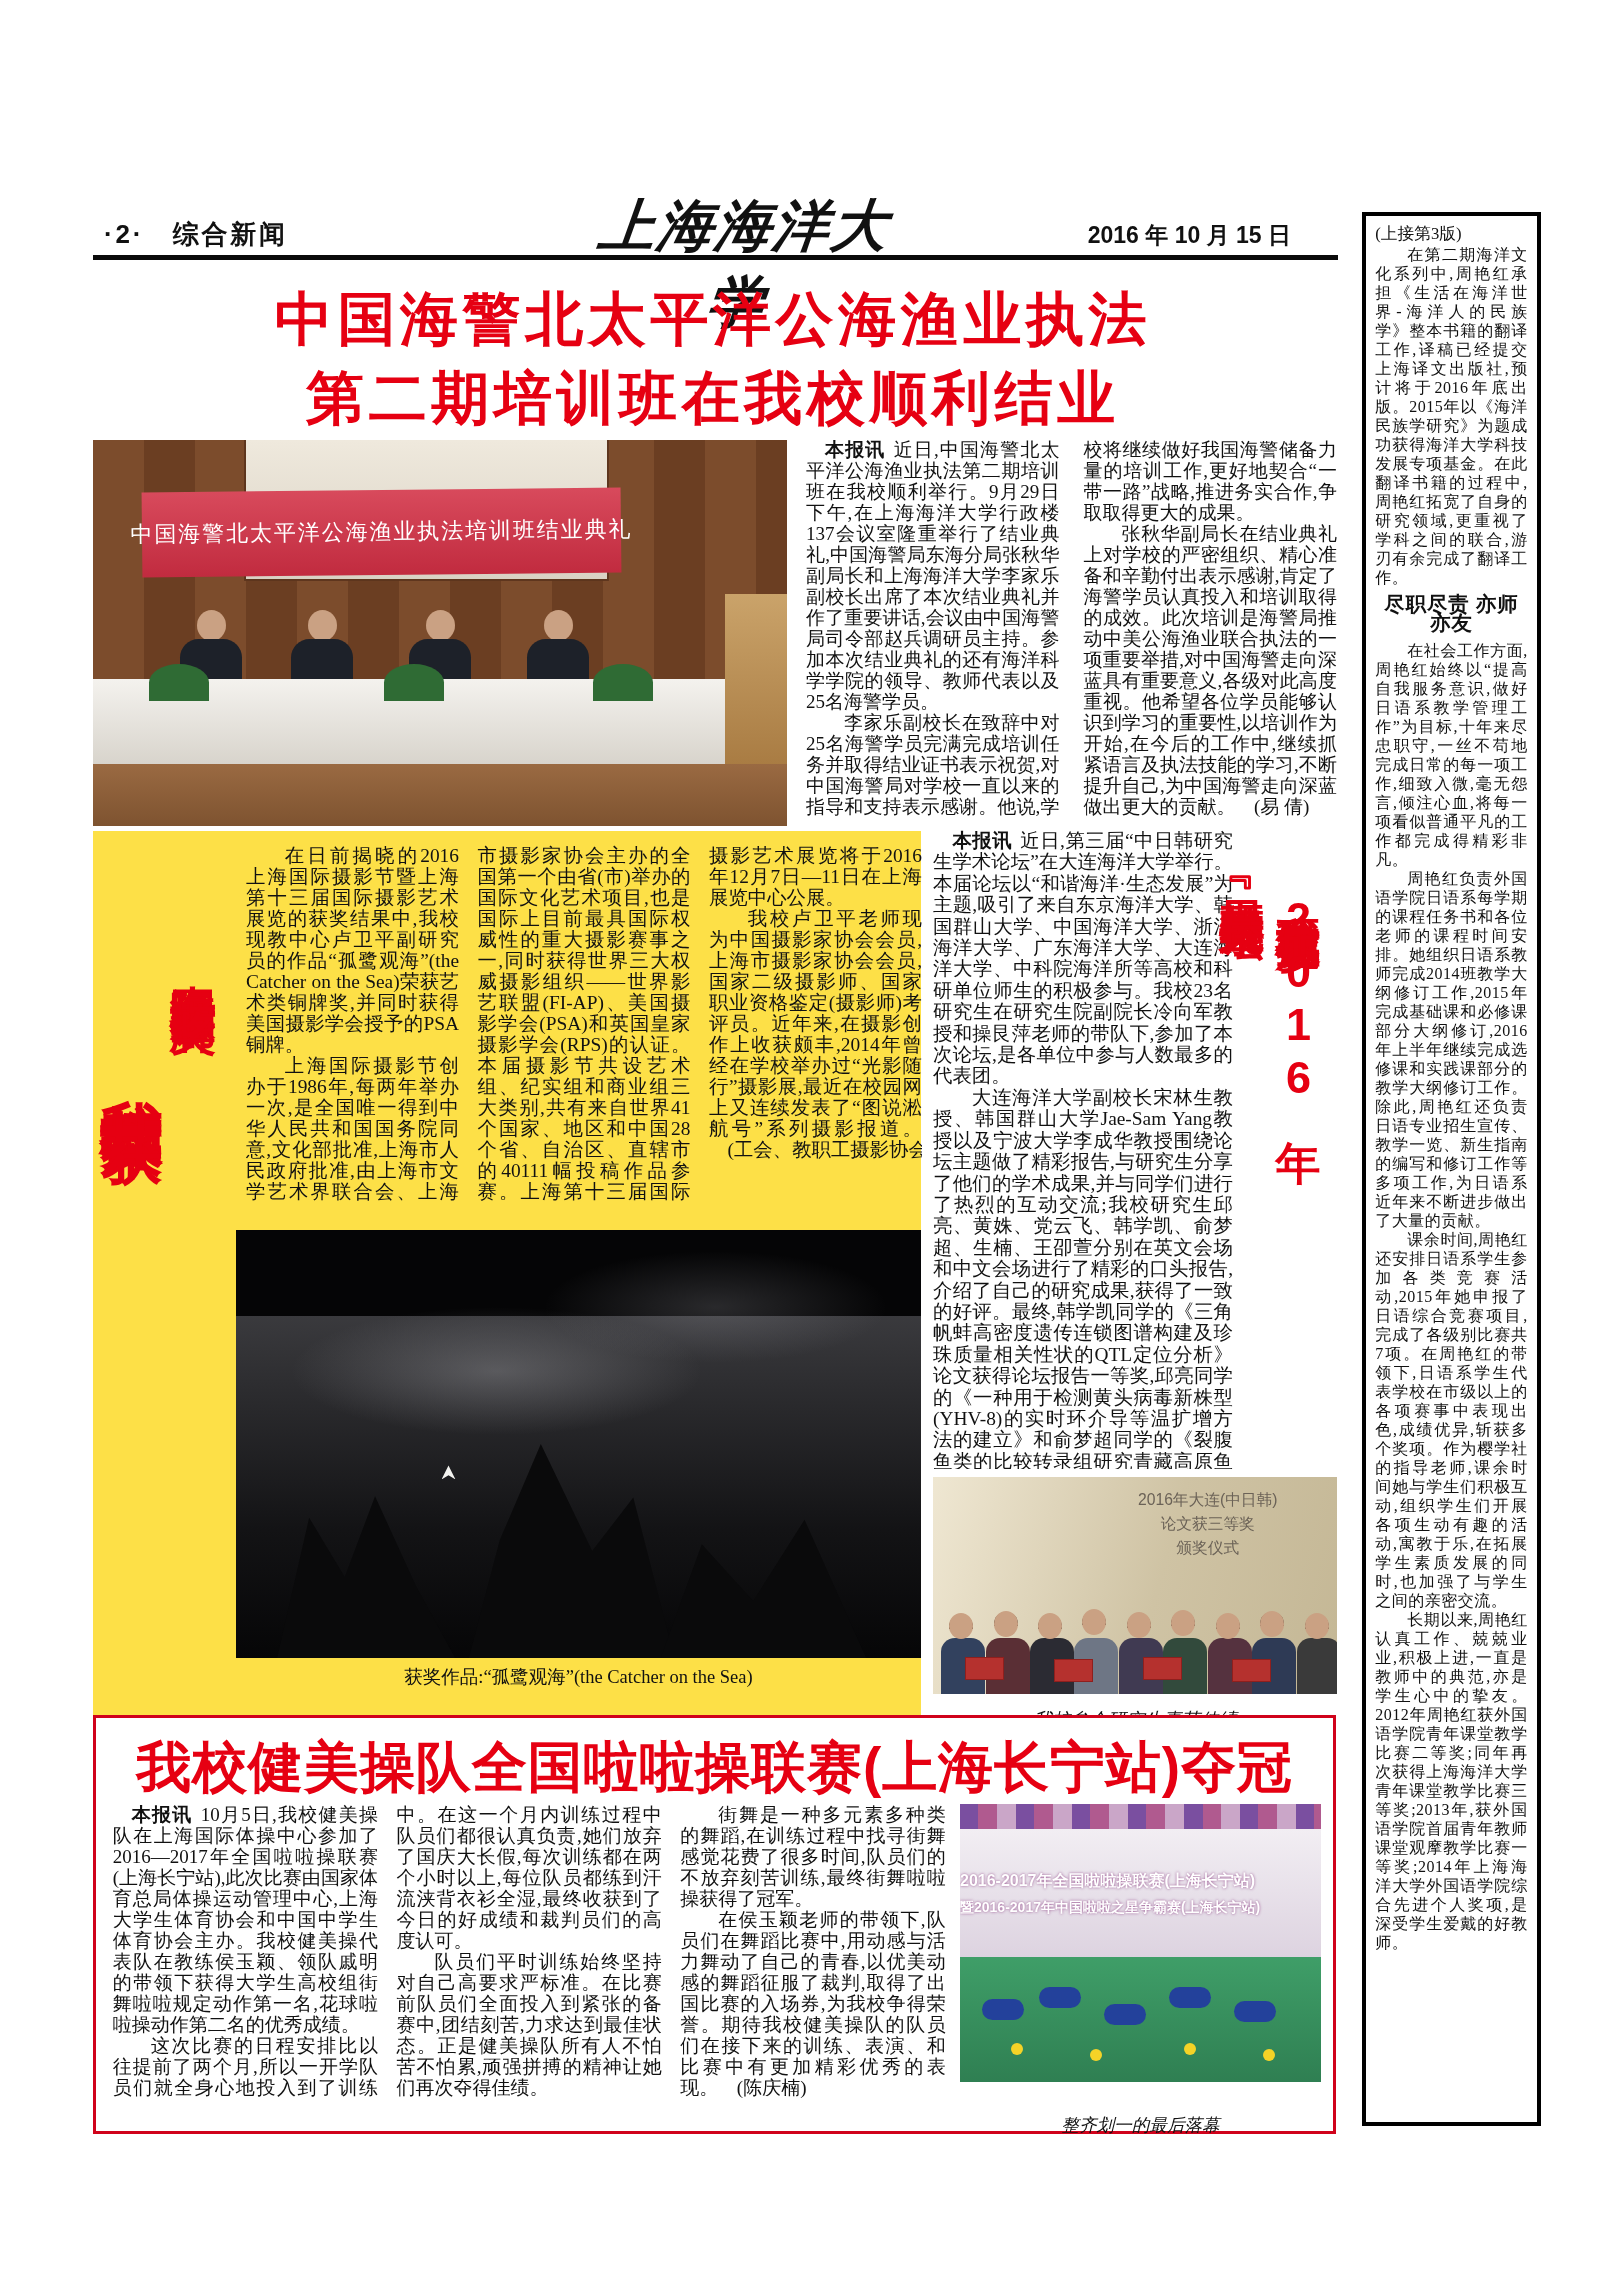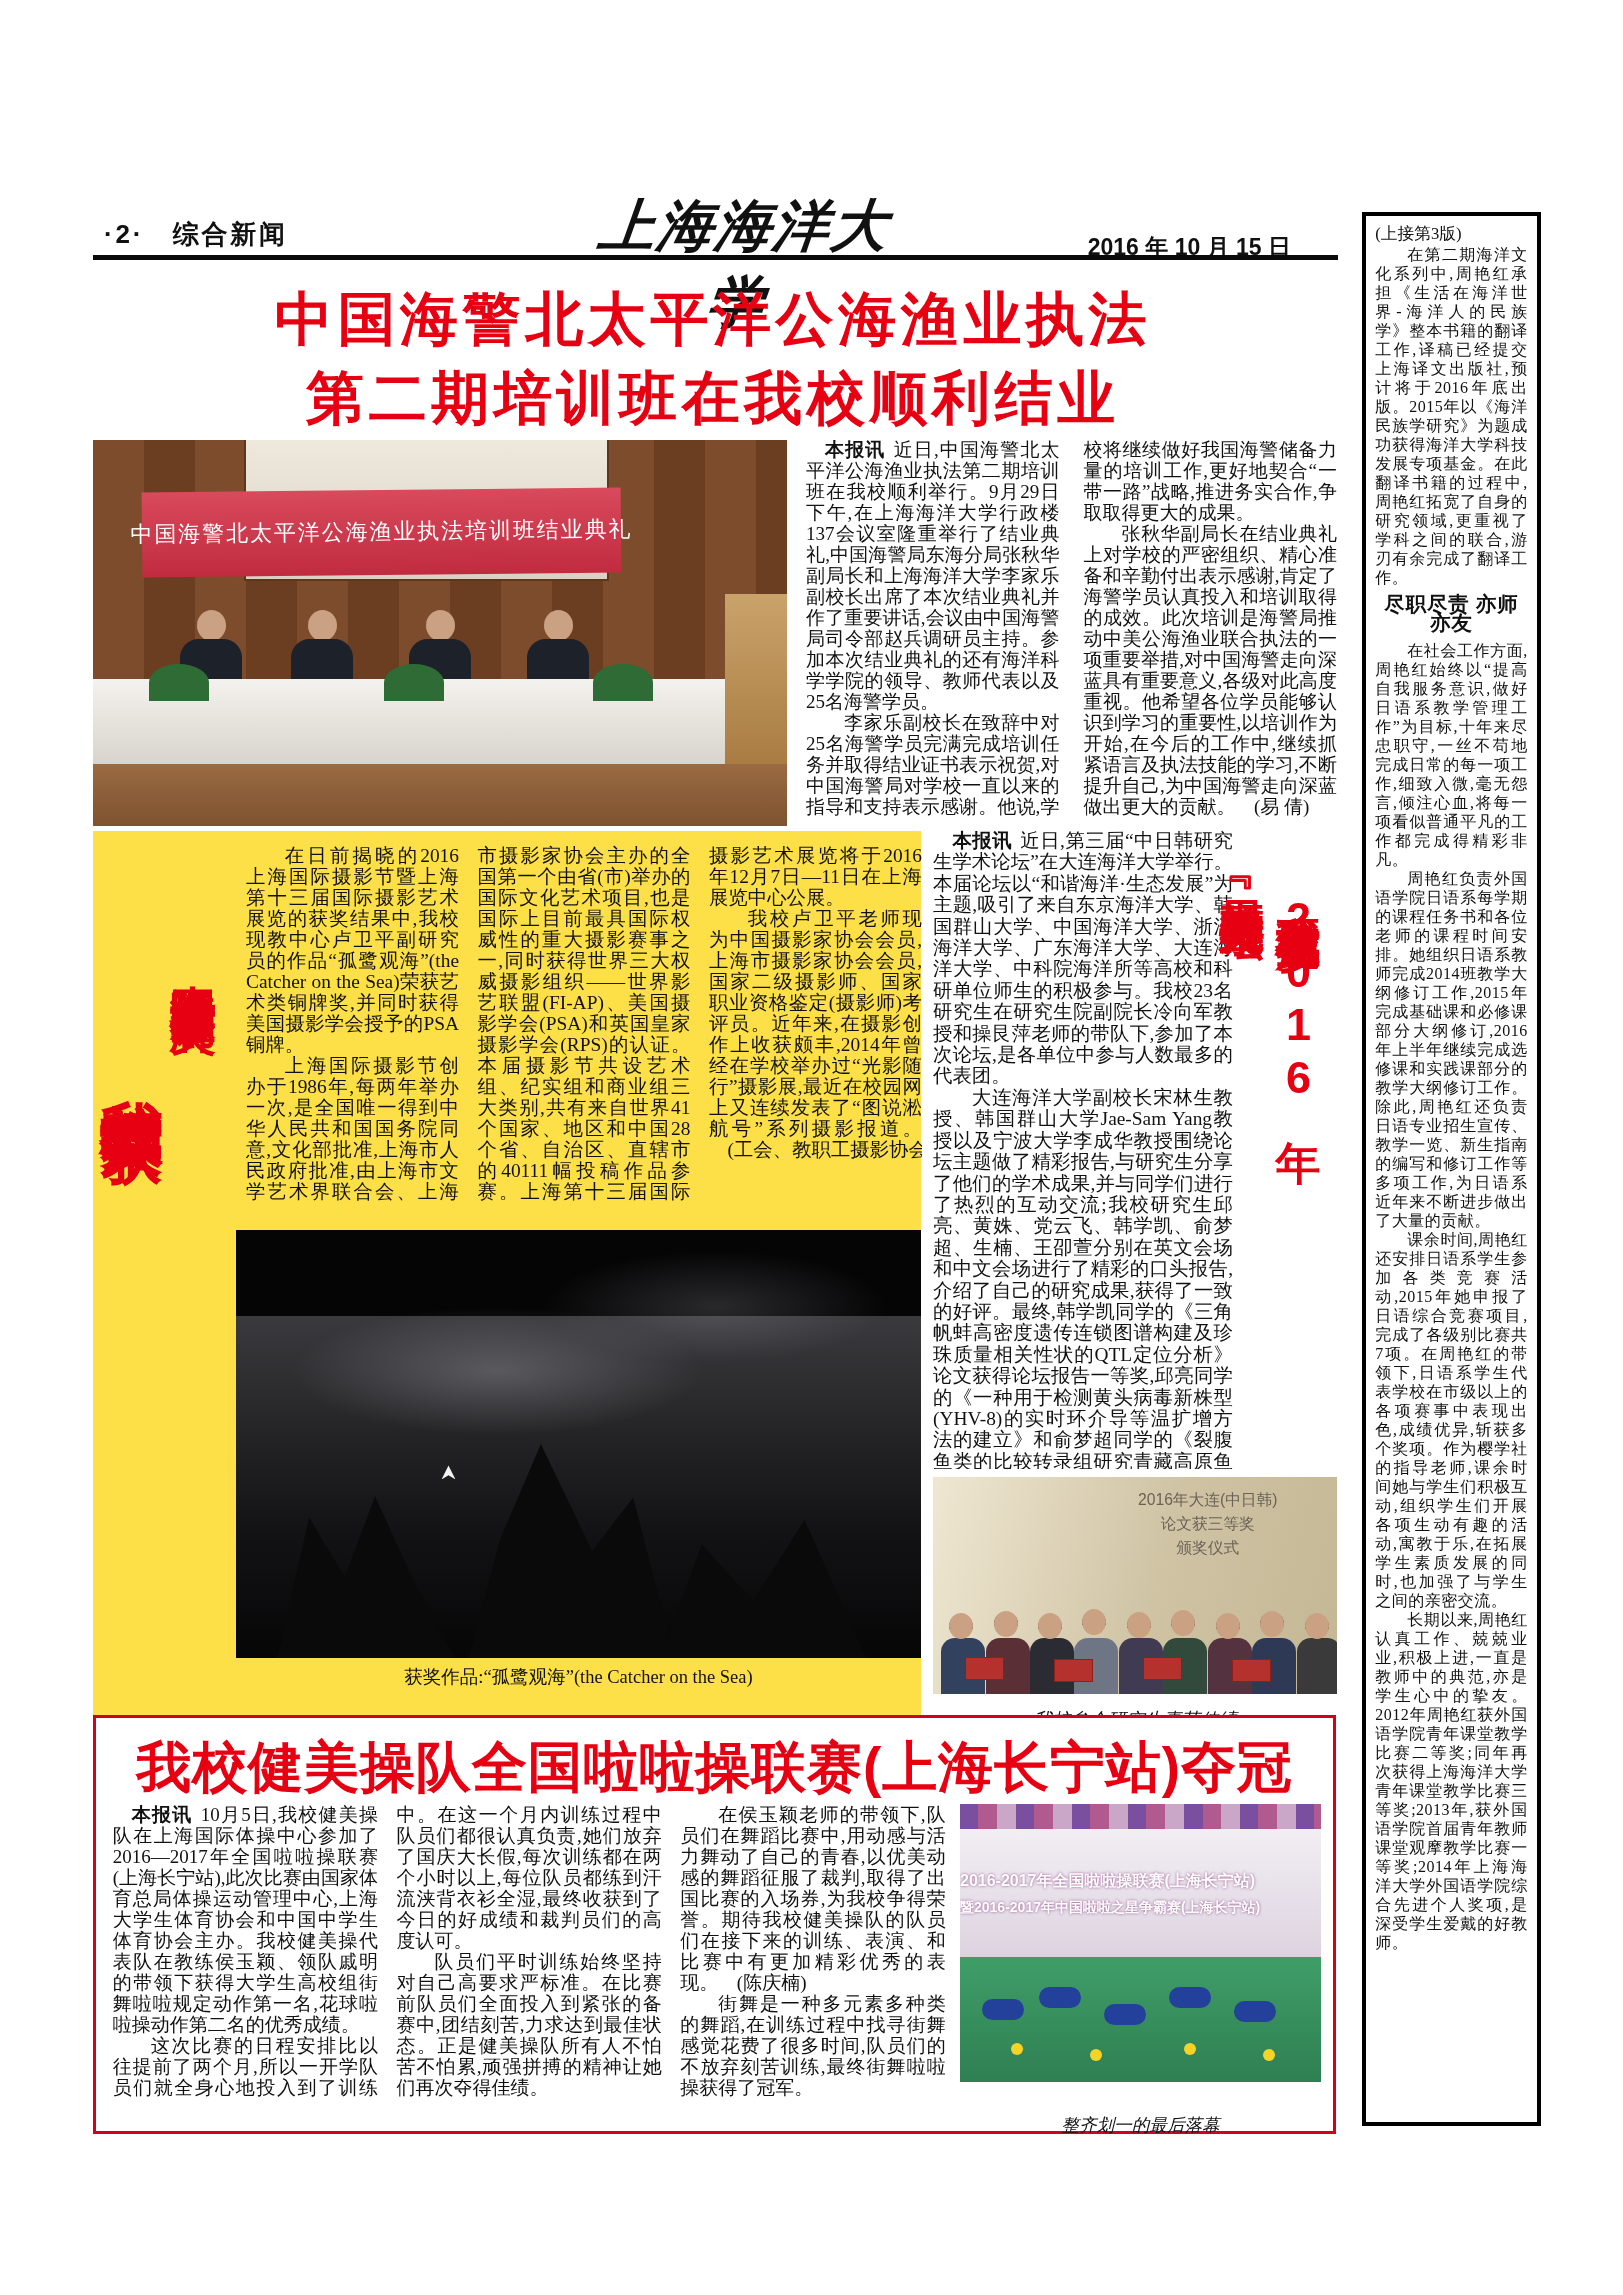--- a/index.html
+++ b/index.html
@@ -2,21 +2,21 @@
 <html style="font-size:7.4px"><head>
 <meta charset="utf-8">
 <style>
   html,body{margin:0;padding:0;}
   body{width:1623px;height:2295px;background:#ffffff;font-family:"Liberation Serif",serif;color:#111;}
   .sheet{position:absolute;left:0;top:0;width:1623px;height:2295px;overflow:hidden;}
 
   
   .pagenum{position:absolute;left:104px;top:217px;font-family:"Liberation Sans",sans-serif;font-size:26px;font-weight:bold;letter-spacing:2.8px;}
   .masthead{position:absolute;left:592px;top:189px;width:296px;text-align:center;font-family:"DejaVu Serif",serif;font-size:56px;font-weight:bold;font-style:italic;transform:skewX(-6deg);letter-spacing:1.9px;}
-  .date{position:absolute;left:1078px;top:232px;width:213px;text-align:right;font-family:"Liberation Sans",sans-serif;font-size:23px;font-weight:bold;}
+  .date{position:absolute;left:1078px;top:220px;width:213px;text-align:right;font-family:"Liberation Sans",sans-serif;font-size:23px;font-weight:bold;}
   .head-rule{position:absolute;left:93px;top:255px;width:1245px;height:4.6px;background:#0a0a0a;}
 
   
   .hl{position:absolute;left:139px;width:1148px;text-align:center;color:#e60012;font-family:"Liberation Sans",sans-serif;font-weight:900;font-size:58px;letter-spacing:4.6px;white-space:nowrap;}
   .hl1{top:281px;} .hl2{top:360px;}
 
   .photo1{position:absolute;left:93px;top:440px;width:694px;height:386px;overflow:hidden;
     background:repeating-linear-gradient(90deg,#7c4c2c 0 51px,#6b3e22 51px 102px);}
   .photo1 .panels{position:absolute;left:22%;top:0;width:52%;height:36%;background:linear-gradient(180deg,#efe9dd,#d9d2c4);box-shadow:0 0 0 1.9px #5c351d;}
   .photo1 .banner{position:absolute;left:7%;top:13%;width:69%;height:22%;background:linear-gradient(180deg,#d84a5c,#c12b3f);transform:rotate(-0.6deg);
@@ -204,22 +204,22 @@
     </div>
   </div>
   <div class="cap3">我校参会研究生喜获佳绩</div>
 
   <div class="redbox">
     <div class="cheer-hl">我校健美操队全国啦啦操联赛(上海长宁站)夺冠</div>
     <div class="cheer-text">
       <p class="np-lead"><span class="lead-in">本报讯</span><span>10月5日,我校健美操队在上海国际体操中心参加了2016—2017年全国啦啦操联赛(上海长宁站),此次比赛由国家体育总局体操运动管理中心,上海大学生体育协会和中国中学生体育协会主办。我校健美操代表队在教练侯玉颖、领队戚明的带领下获得大学生高校组街舞啦啦规定动作第一名,花球啦啦操动作第二名的优秀成绩。</span></p>
       <p class="np">这次比赛的日程安排比以往提前了两个月,所以一开学队员们就全身心地投入到了训练中。在这一个月内训练过程中队员们都很认真负责,她们放弃了国庆大长假,每次训练都在两个小时以上,每位队员都练到汗流浃背衣衫全湿,最终收获到了今日的好成绩和裁判员们的高度认可。</p>
       <p class="np">队员们平时训练始终坚持对自己高要求严标准。在比赛前队员们全面投入到紧张的备赛中,团结刻苦,力求达到最佳状态。正是健美操队所有人不怕苦不怕累,顽强拼搏的精神让她们再次夺得佳绩。</p>
+      <p class="np">街舞是一种多元素多种类的舞蹈,在训练过程中找寻街舞感觉花费了很多时间,队员们的不放弃刻苦训练,最终街舞啦啦操获得了冠军。</p>
       <p class="np"><span>在侯玉颖老师的带领下,队员们在舞蹈比赛中,用动感与活力舞动了自己的青春,以优美动感的舞蹈征服了裁判,取得了出国比赛的入场券,为我校争得荣誉。期待我校健美操队的队员们在接下来的训练、表演、和比赛中有更加精彩优秀的表现。</span><span class="byline">(陈庆楠)</span></p>
-      <p class="np">街舞是一种多元素多种类的舞蹈,在训练过程中找寻街舞感觉花费了很多时间,队员们的不放弃刻苦训练,最终街舞啦啦操获得了冠军。</p>
     </div>
     <div class="photo4">
       <div class="strip"></div>
       <div class="wall"></div>
       <div class="bannertxt bt1">2016-2017年全国啦啦操联赛(上海长宁站)</div>
       <div class="bannertxt bt2">暨2016-2017年中国啦啦之星争霸赛(上海长宁站)</div>
       <div class="floor4"></div>
       <div class="athlete" style="left:6%;top:70%;"></div>
       <div class="athlete" style="left:22%;top:66%;"></div>
       <div class="athlete" style="left:40%;top:72%;"></div>

